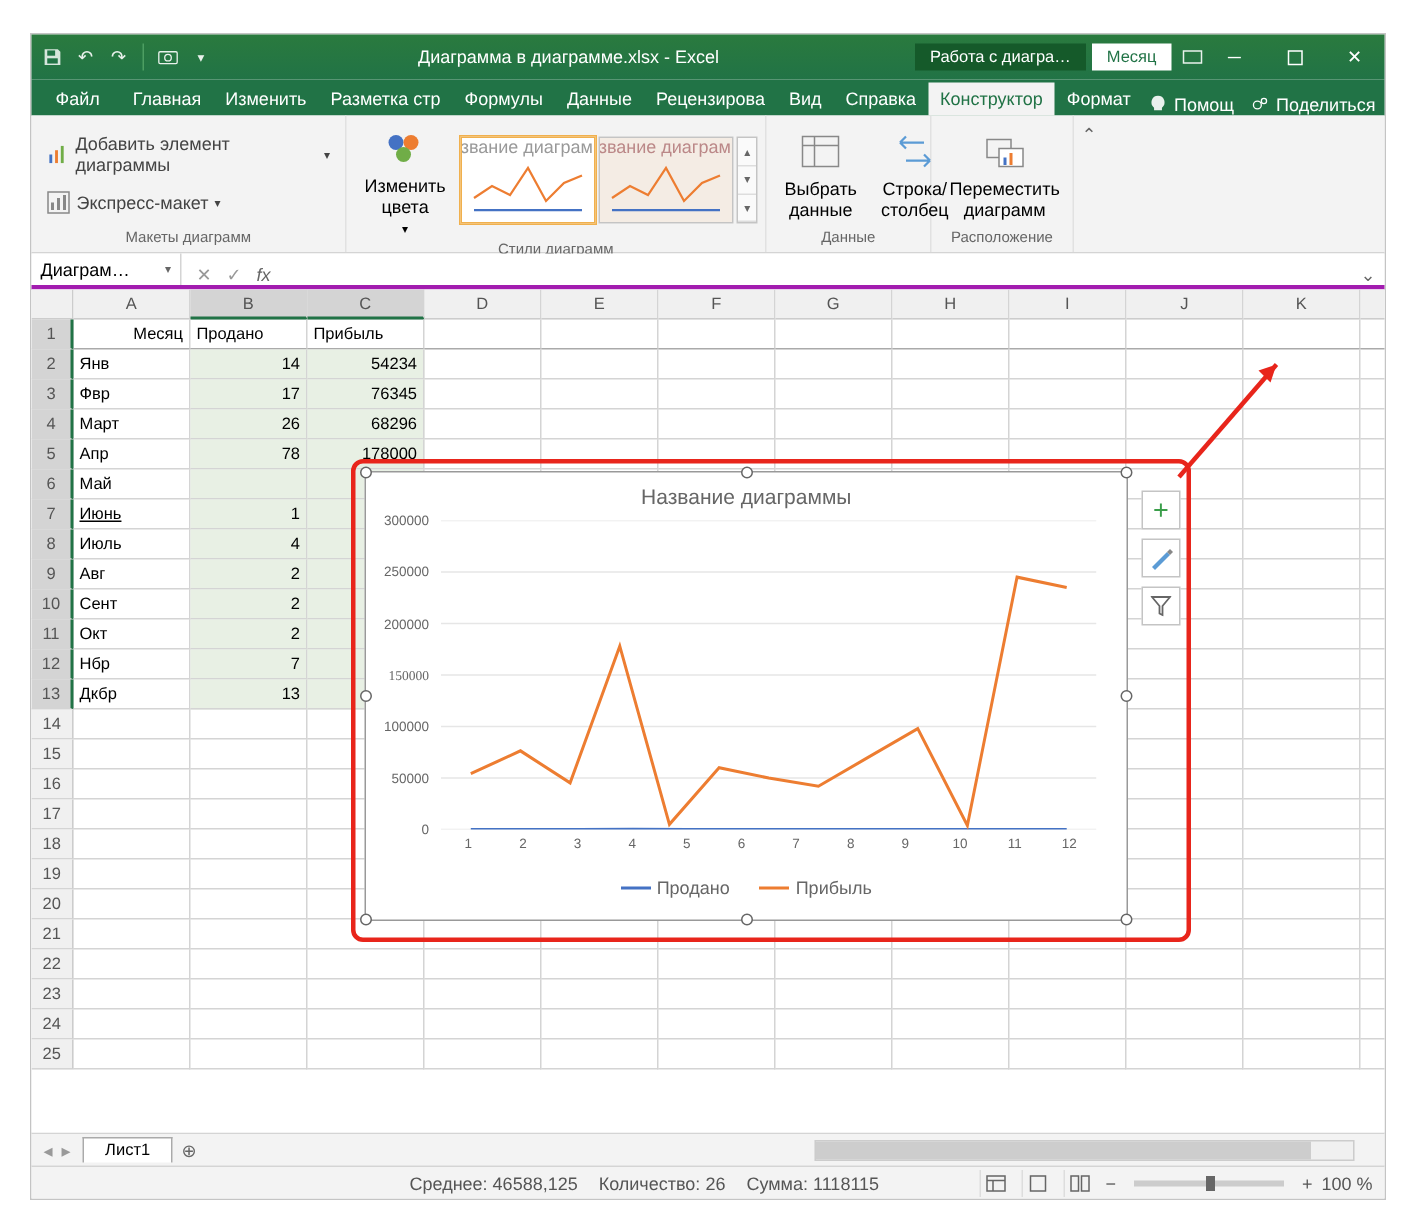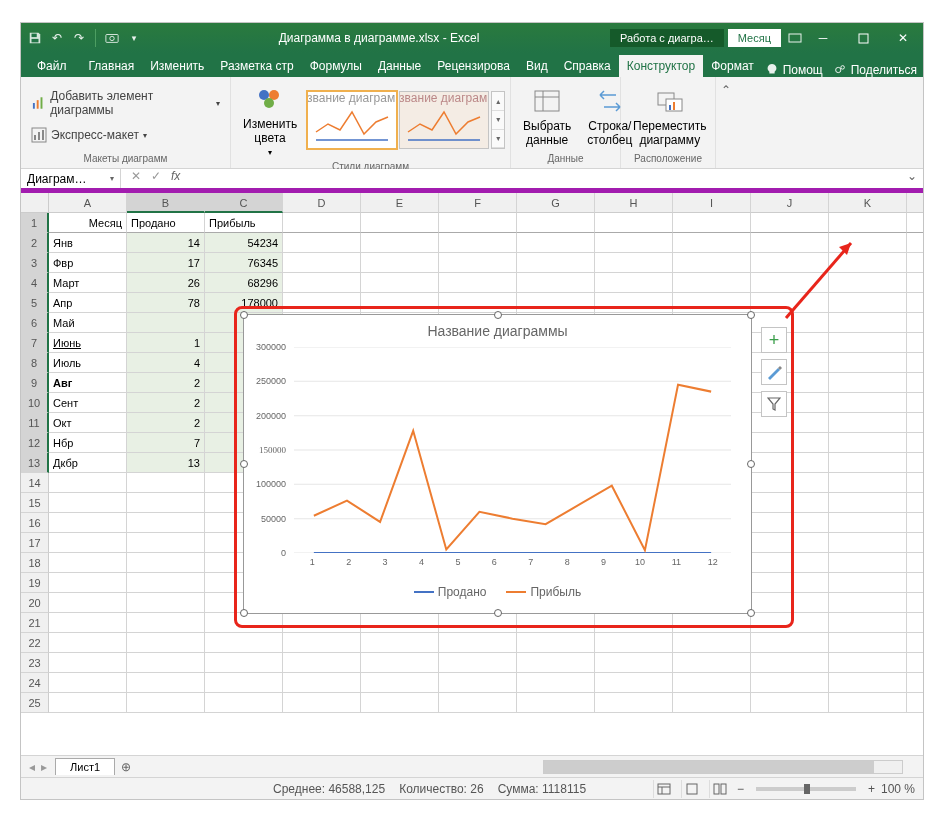--- a/index.html
+++ b/index.html
@@ -34,21 +34,21 @@
 .rbtn-ico{width:32px;height:32px;display:flex;align-items:center;justify-content:center}
 .ritem{display:flex;align-items:center;gap:4px;font-size:11px;color:#444;cursor:pointer;padding:2px 4px}
 .gallery{display:flex;gap:2px;align-items:center}
 .gal-item{width:90px;height:58px;border:1px solid #c4c4c4;background:#fff;position:relative;cursor:pointer}
 .gal-item.sel{border:1px solid #f0b04e;box-shadow:0 0 0 1px #f0b04e}
 .gal-scroll{width:14px;height:58px;border:1px solid #c4c4c4;background:#fafafa;display:flex;flex-direction:column}
 .gal-scroll div{flex:1;display:flex;align-items:center;justify-content:center;font-size:8px;color:#666;border-bottom:1px solid #ddd}
 .collapse{width:20px;display:flex;align-items:flex-start;justify-content:center;color:#666;padding-top:6px;cursor:pointer}
 
 
-.fbar{height:24px;border-bottom:5px solid #a21caf;display:flex;align-items:flex-start;background:#fff}
+.fbar{height:24px;border-bottom:3px solid #a21caf;display:flex;align-items:flex-end;background:#fff}
 .namebox{width:100px;border-right:1px solid #d4d4d4;padding:0 6px;display:flex;align-items:center;justify-content:space-between;height:100%}
 .fb-btns{display:flex;gap:2px;padding:0 6px;color:#999}
 .fb-btns span{width:18px;text-align:center}
 .fx{font-style:italic;color:#666;padding-right:6px}
 .fbar-exp{margin-left:auto;padding:0 6px;color:#666;cursor:pointer}
 
 
 .grid-wrap{flex:1;position:relative;overflow:hidden;background:#fff}
 .corner{position:absolute;left:0;top:0;width:28px;height:20px;background:#f0f0f0;border-right:1px solid #ccc;border-bottom:1px solid #ccc}
 .colheads{position:absolute;left:28px;top:0;height:20px;display:flex}
@@ -251,21 +251,21 @@
     <div class="rg-body">
             <div class="rbtn">
               <div class="rbtn-ico">
                 <svg width="28" height="24" viewBox="0 0 28 24">
                   <rect x="2" y="4" width="16" height="12" fill="none" stroke="#888"></rect>
                   <rect x="10" y="10" width="16" height="12" fill="#fff" stroke="#888"></rect>
                   <rect x="13" y="16" width="2" height="5" fill="#4472c4"></rect>
                   <rect x="17" y="13" width="2" height="8" fill="#ed7d31"></rect>
                 </svg>
               </div>
-              <span>Переместить диаграмму</span>
+              <span>Переместить диаграмм</span>
             </div>
           </div>
     <div class="rg-label">Расположение</div>
   </div>
   <div class="collapse">⌃</div>
 </div>
 
 <div class="fbar">
   <div class="namebox">
           <span>Диаграм…</span>
@@ -430,21 +430,21 @@
             <div class="cell r"></div>
             <div class="cell r"></div>
             <div class="cell r"></div>
             <div class="cell r"></div>
             <div class="cell r"></div>
             <div class="cell r"></div>
             <div class="cell r"></div>
             <div class="cell r"></div>
           </div>
           <div class="row">
-            <div class="cell" style="text-align: left; font-weight: bold;">Авг</div>
+            <div class="cell" style="text-align: left;">Авг</div>
             <div class="cell hl r">2</div>
             <div class="cell hl r"></div>
             <div class="cell r"></div>
             <div class="cell r"></div>
             <div class="cell r"></div>
             <div class="cell r"></div>
             <div class="cell r"></div>
             <div class="cell r"></div>
             <div class="cell r"></div>
             <div class="cell r"></div>

